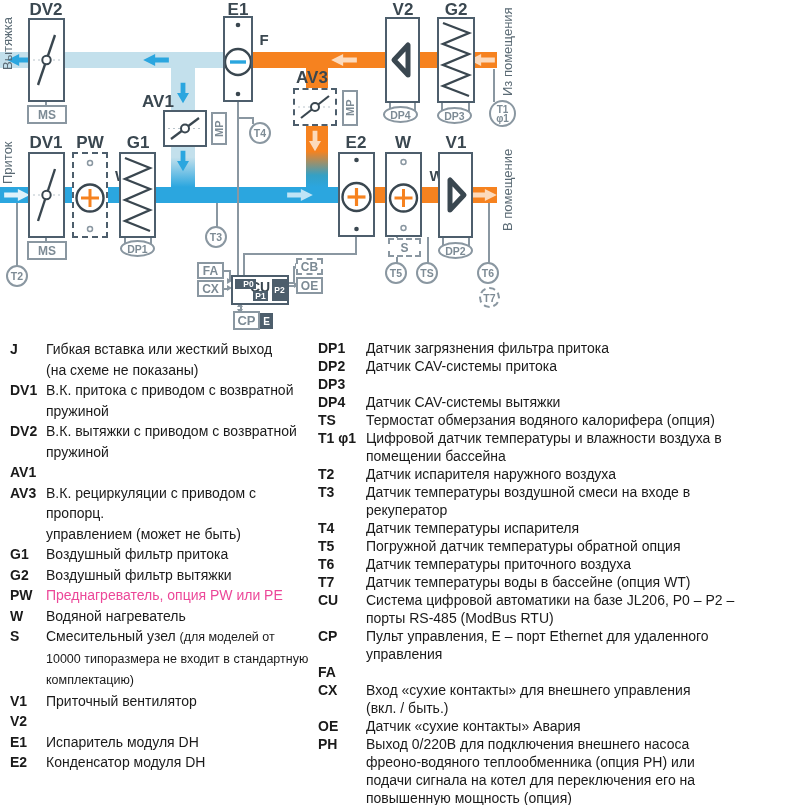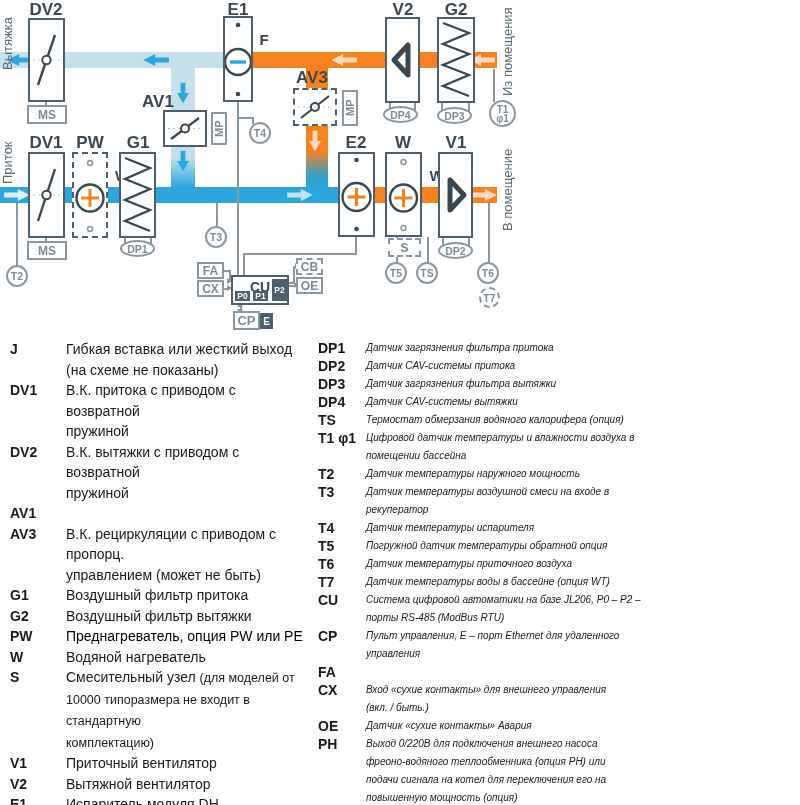--- a/index.html
+++ b/index.html
@@ -30,23 +30,23 @@
   .vtext{position:absolute;writing-mode:vertical-rl;transform:rotate(180deg);font-size:13px;color:#5A6A74;
          text-align:center;}
   .chip{position:absolute;background:#4D5E6C;color:#fff;font-size:8.5px;font-weight:bold;
         display:flex;align-items:center;justify-content:center;}
   .cu-label{position:absolute;top:2px;width:100%;text-align:center;font-weight:bold;font-size:14px;color:#3A4750;}
   
   .lcol{position:absolute;display:flex;flex-direction:column;}
   .lrow{display:flex;align-items:flex-start;}
   .lt{flex:0 0 36px;font-weight:bold;font-size:14px;line-height:20.5px;}
   .lt2{flex:0 0 48px;font-weight:bold;font-size:14px;line-height:18px;}
-  .ld{flex:1;font-size:14px;line-height:20.5px;white-space:pre-line;margin-left:20px;}
-  .ld2{flex:1;font-size:10px;line-height:18px;white-space:pre-line;font-style:italic;}
-  .gray{color:#000000;}
+  .ld{flex:1;font-size:14px;line-height:20.5px;white-space:pre-line;}
+  .ld2{flex:1;font-size:14px;line-height:18px;white-space:pre-line;}
+  .gray{color:#ec4899;}
   .sm{font-size:12.5px;}
 </style>
 </head>
 <body>
 
 <div class="abs" style="left:0;top:0;width:800px;height:336px;">
 
   <div class="duct" style="left:0;top:52px;width:240px;height:16px;background:#C3E0EC;"></div>
   <div class="duct" style="left:240px;top:52px;width:257px;height:16px;background:#F6821F;"></div>
   <div class="duct" style="left:171px;top:52px;width:24px;height:135px;background:linear-gradient(to bottom,#C3E0EC 0%,#C3E0EC 78%,#2BA6DF 100%);"></div>
@@ -253,21 +253,21 @@
   <div class="ah u" style="left:237px;top:302px;"></div>
   <div class="ah d" style="left:237px;top:309px;"></div>
 
   <div class="sbox" style="left:197px;top:262px;width:27px;height:17px;">FA</div>
   <div class="sbox" style="left:197px;top:280px;width:27px;height:17px;">CX</div>
   <div class="sbox dashedb" style="left:296px;top:258px;width:27px;height:17px;">CB</div>
   <div class="sbox" style="left:296px;top:277px;width:27px;height:17px;">OE</div>
 
   <div class="box" style="left:231px;top:275px;width:58px;height:30px;">
     <span class="cu-label">CU</span>
-    <span class="chip" style="left:2px;bottom:2px;width:15px;height:10px;">P0</span>
+    <span class="chip" style="left:2px;bottom:14px;width:15px;height:10px;padding-left:6px;">P0</span>
     <span class="chip" style="left:20px;bottom:2px;width:15px;height:10px;">P1</span>
     <span class="chip" style="left:39px;bottom:2px;width:15px;height:22px;">P2</span>
   </div>
   <div class="sbox" style="left:233px;top:311px;width:27px;height:19px;font-size:13px;">CP</div>
   <div class="chip" style="left:260px;top:313px;width:13px;height:16px;font-size:10px;">E</div>
 
 </div>
 
 <div class="lcol" style="left:10px;top:339px;width:300px;">
   <div class="lrow">
@@ -314,21 +314,20 @@
       <span class="ld"><span>Смесительный узел </span><span class="sm">(для моделей от
 10000 типоразмера не входит в стандартную
 комплектацию)</span></span>
     </div>
   <div class="lrow">
       <span class="lt">V1</span>
       <span class="ld">Приточный вентилятор</span>
     </div>
   <div class="lrow">
       <span class="lt">V2</span>
-      <span class="ld">Вытяжной вентилятор</span>
     </div>
   <div class="lrow">
       <span class="lt">E1</span>
       <span class="ld">Испаритель модуля DH</span>
     </div>
   <div class="lrow">
       <span class="lt">E2</span>
       <span class="ld">Конденсатор модуля DH</span>
     </div>
 </div>
@@ -337,38 +336,37 @@
   <div class="lrow">
       <span class="lt2">DP1</span>
       <span class="ld2">Датчик загрязнения фильтра притока</span>
     </div>
   <div class="lrow">
       <span class="lt2">DP2</span>
       <span class="ld2">Датчик CAV-системы притока</span>
     </div>
   <div class="lrow">
       <span class="lt2">DP3</span>
-      <span class="ld2">Датчик загрязнения фильтра вытяжки</span>
     </div>
   <div class="lrow">
       <span class="lt2">DP4</span>
       <span class="ld2">Датчик CAV-системы вытяжки</span>
     </div>
   <div class="lrow">
       <span class="lt2">TS</span>
       <span class="ld2">Термостат обмерзания водяного калорифера (опция)</span>
     </div>
   <div class="lrow">
       <span class="lt2">T1 φ1</span>
       <span class="ld2">Цифровой датчик температуры и влажности воздуха в
 помещении бассейна</span>
     </div>
   <div class="lrow">
       <span class="lt2">T2</span>
-      <span class="ld2">Датчик температуры наружного мощность</span>
+      <span class="ld2">Датчик испарителя наружного воздуха</span>
     </div>
   <div class="lrow">
       <span class="lt2">T3</span>
       <span class="ld2">Датчик температуры воздушной смеси на входе в
 рекуператор</span>
     </div>
   <div class="lrow">
       <span class="lt2">T4</span>
       <span class="ld2">Датчик температуры испарителя</span>
     </div>

